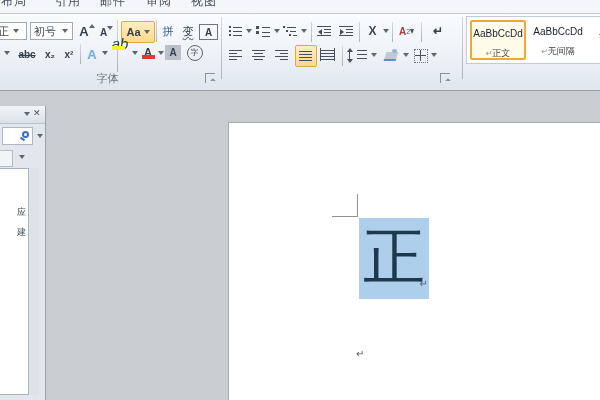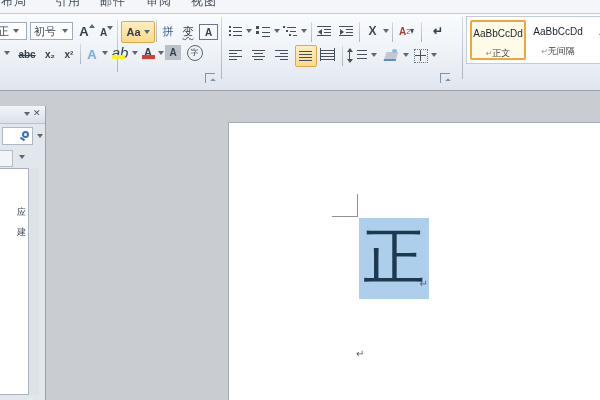--- a/index.html
+++ b/index.html
@@ -129,37 +129,38 @@
       <span>x₂</span>
     </div>
     <div class="btn" style="left:60px;top:31px;width:18px;font-weight:bold">
       <span>x²</span>
     </div>
     <div class="vdiv" style="left:80px;top:30px;height:20px"></div>
     <div class="btn" style="left:84px;top:31px;width:16px;font-size:13px;font-weight:bold;color:#79aee2;text-shadow:0 0 2px #c9def3">
       <span>A</span>
     </div>
     <span class="caret" style="position:absolute;left:102px;top:37px"></span>
-    <div class="btn" style="left:110px;top:29px;width:20px;font-size:15px;font-style:italic">
+    <div class="btn" style="left:110px;top:20px;width:20px;font-size:15px;font-style:italic">
       <span>ab</span>
       <span class="bar" style="background:#f6f321"></span>
     </div>
     <span class="caret" style="position:absolute;left:132px;top:37px"></span>
     <div class="btn" style="left:140px;top:29px;width:16px;font-size:11px;font-weight:bold">
       <span>A</span>
       <span class="bar" style="background:#e03a2e"></span>
     </div>
     <span class="caret" style="position:absolute;left:158px;top:37px"></span>
     <div class="btn" style="left:165px;top:31px;width:16px;height:15px;font-size:10px;font-weight:bold;background:#b9c0c9">
       <span>A</span>
     </div>
     <div class="btn" style="left:186px;top:30px;width:17px;height:17px">
       <span style="display:flex;align-items:center;justify-content:center;width:14px;height:14px;border:1px solid #5b6673;border-radius:50%;font-size:8px">字</span>
     </div>
 
+    <div class="grouplabel" style="left:0;width:215px">字体</div>
     <div class="dlg" style="left:205px"></div>
 
     <div class="vdiv" style="left:221px;top:3px;height:62px"></div>
 
     <div class="ic" style="left:228px;top:9px">
       <i class="dot" style="left:1px;top:3px"></i>
         <i class="dot" style="left:1px;top:7px"></i>
         <i class="dot" style="left:1px;top:11px"></i>
       <i style="left:5px;top:4px;width:9px"></i>
         <i style="left:5px;top:8px;width:9px"></i>

